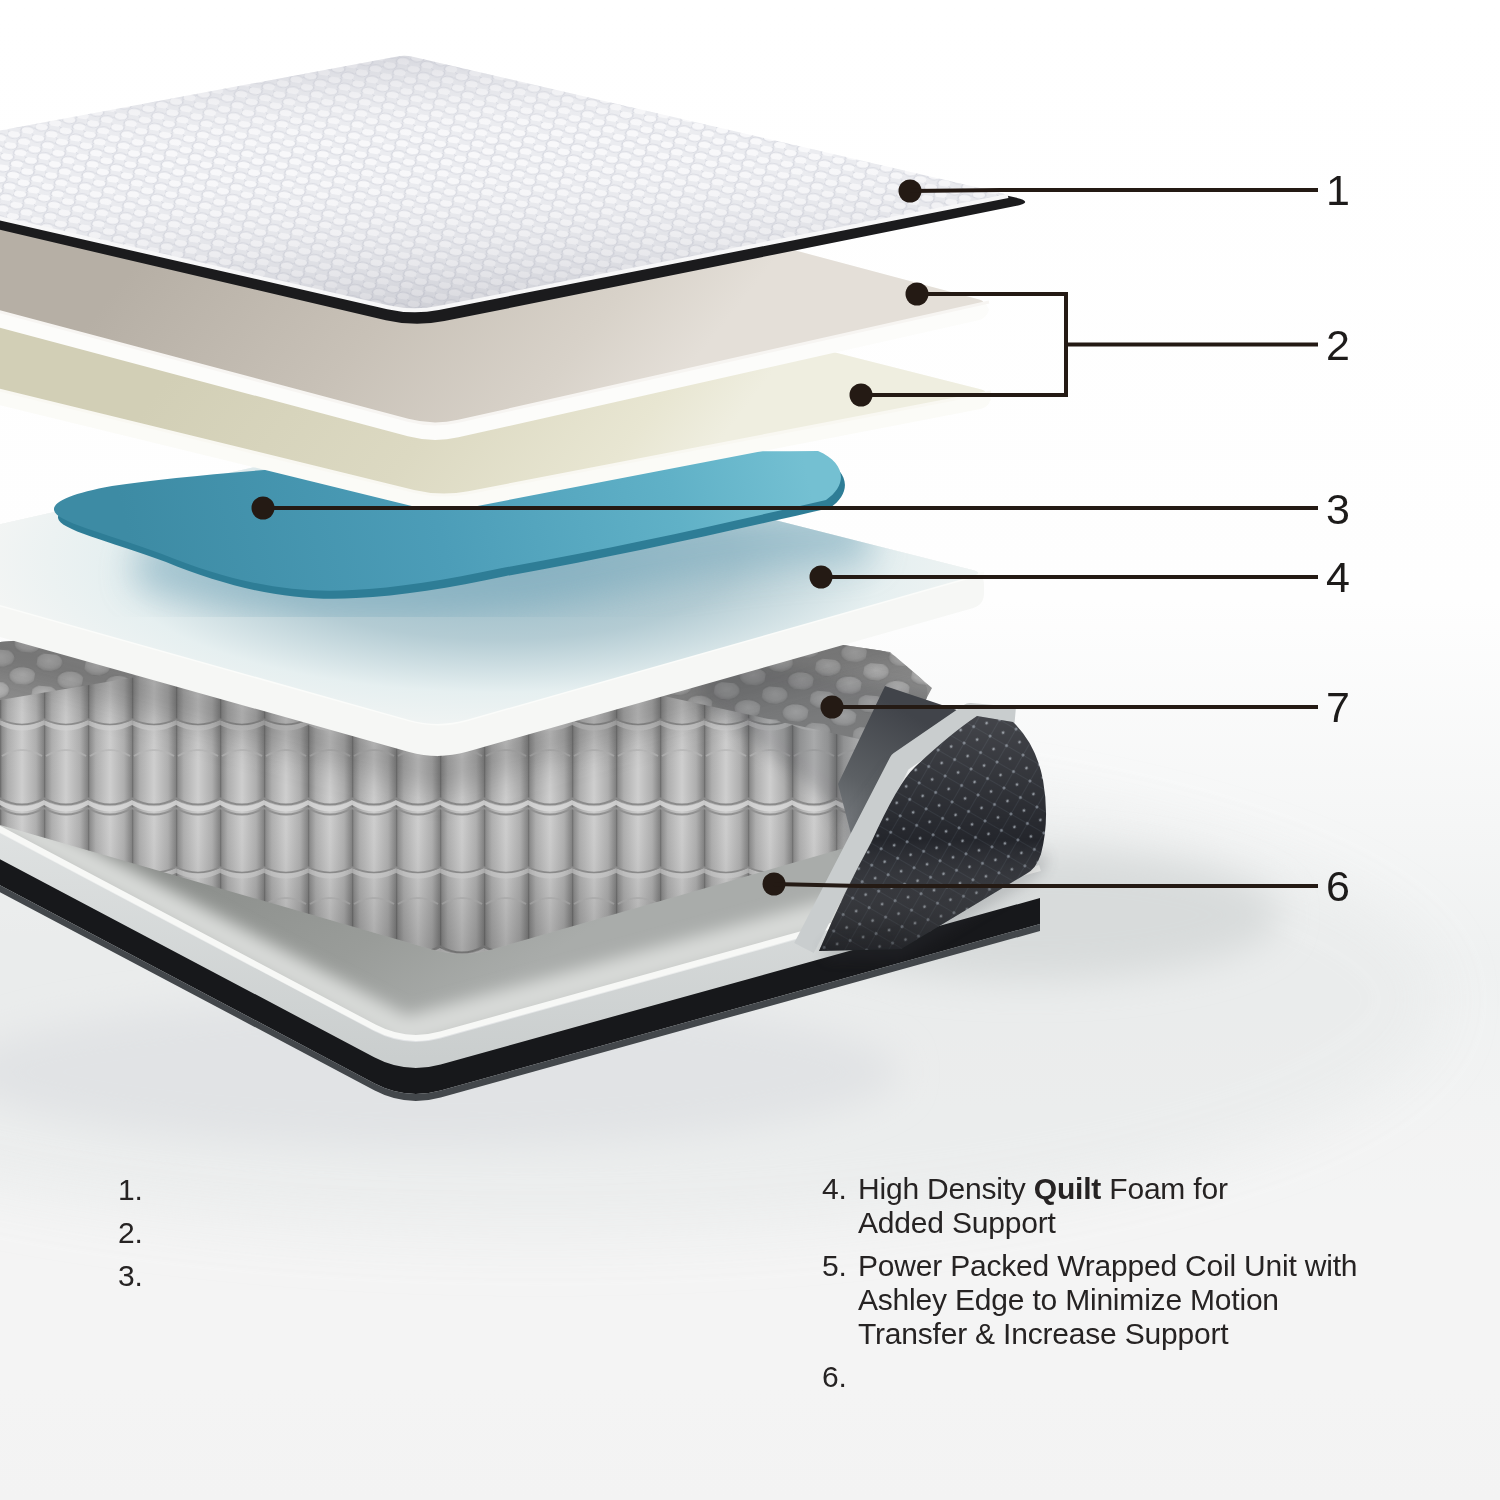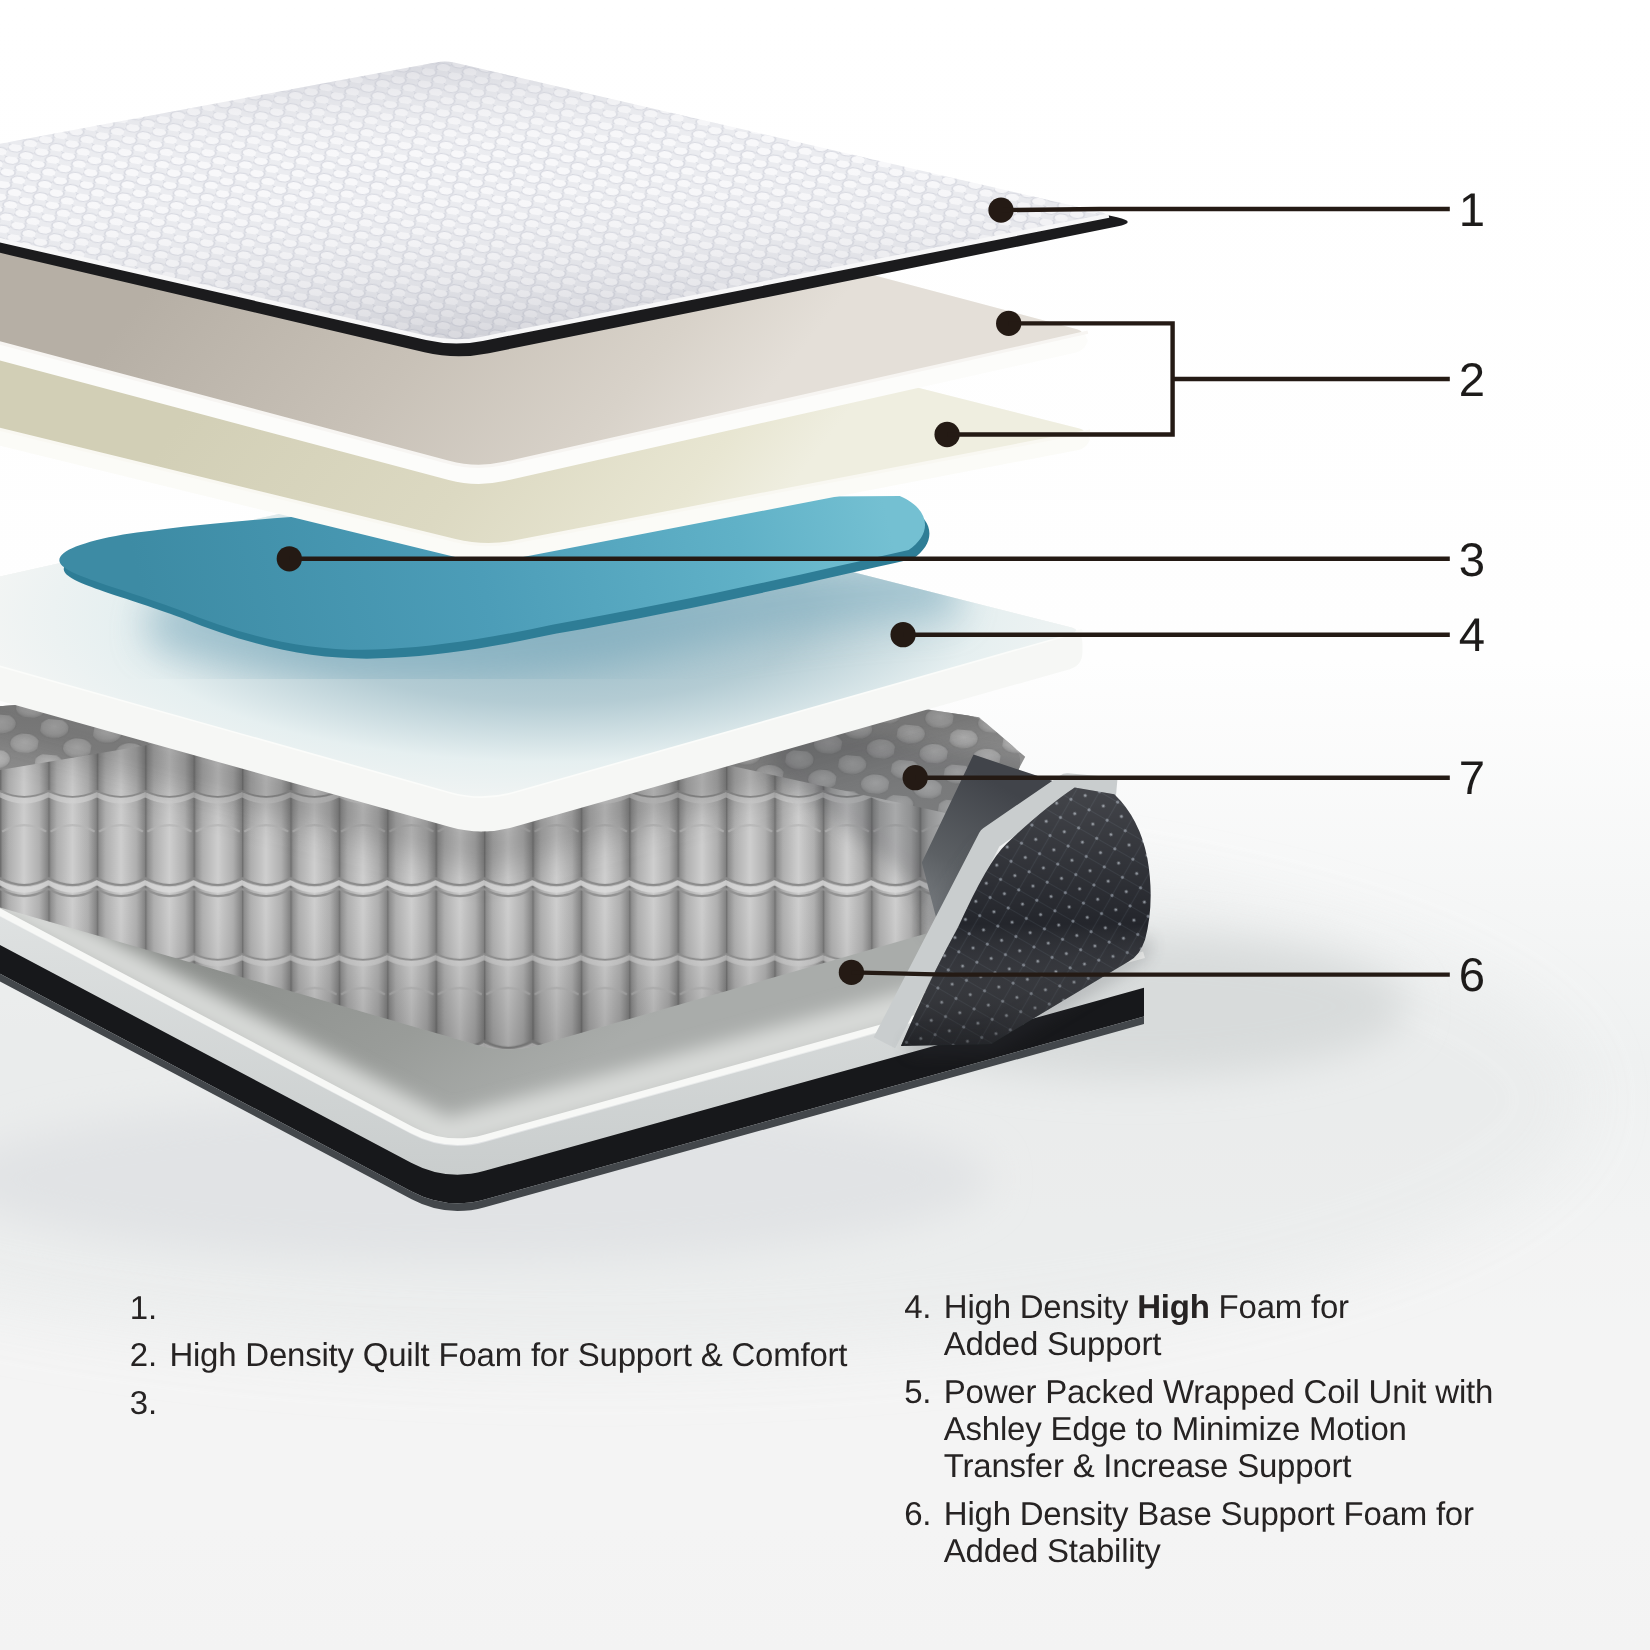--- a/index.html
+++ b/index.html
@@ -207,31 +207,29 @@
 <text x="1338" y="592" text-anchor="middle" font-family="Liberation Sans, sans-serif" font-size="43" fill="#1d1b1a">4</text>
 <text x="1338" y="722" text-anchor="middle" font-family="Liberation Sans, sans-serif" font-size="43" fill="#1d1b1a">7</text>
 <text x="1338" y="901" text-anchor="middle" font-family="Liberation Sans, sans-serif" font-size="43" fill="#1d1b1a">6</text>
 </svg>
 <div class="col" style="left:118px;top:1173px;width:790px;">
 <div class="it">
       <span class="n">1.</span>
     </div>
 <div class="it">
       <span class="n">2.</span>
-      <span>High Density Quilt Foam for Support &amp; Comfort</span>
     </div>
 <div class="it">
       <span class="n">3.</span>
     </div>
 </div>
 <div class="col" style="left:822px;top:1172px;width:680px;">
 <div class="it">
       <span class="n">4.</span>
-      <span>High Density <b>High</b> Foam for<br>Added Support</span>
+      <span>High Density <b>Quilt</b> Foam for<br>Added Support</span>
     </div>
 <div class="it">
       <span class="n">5.</span>
       <span>Power Packed Wrapped Coil Unit with<br>Ashley Edge to Minimize Motion<br>Transfer &amp; Increase Support</span>
     </div>
 <div class="it">
       <span class="n">6.</span>
-      <span>High Density Base Support Foam for<br>Added Stability</span>
     </div>
 </div>
 </body></html>

